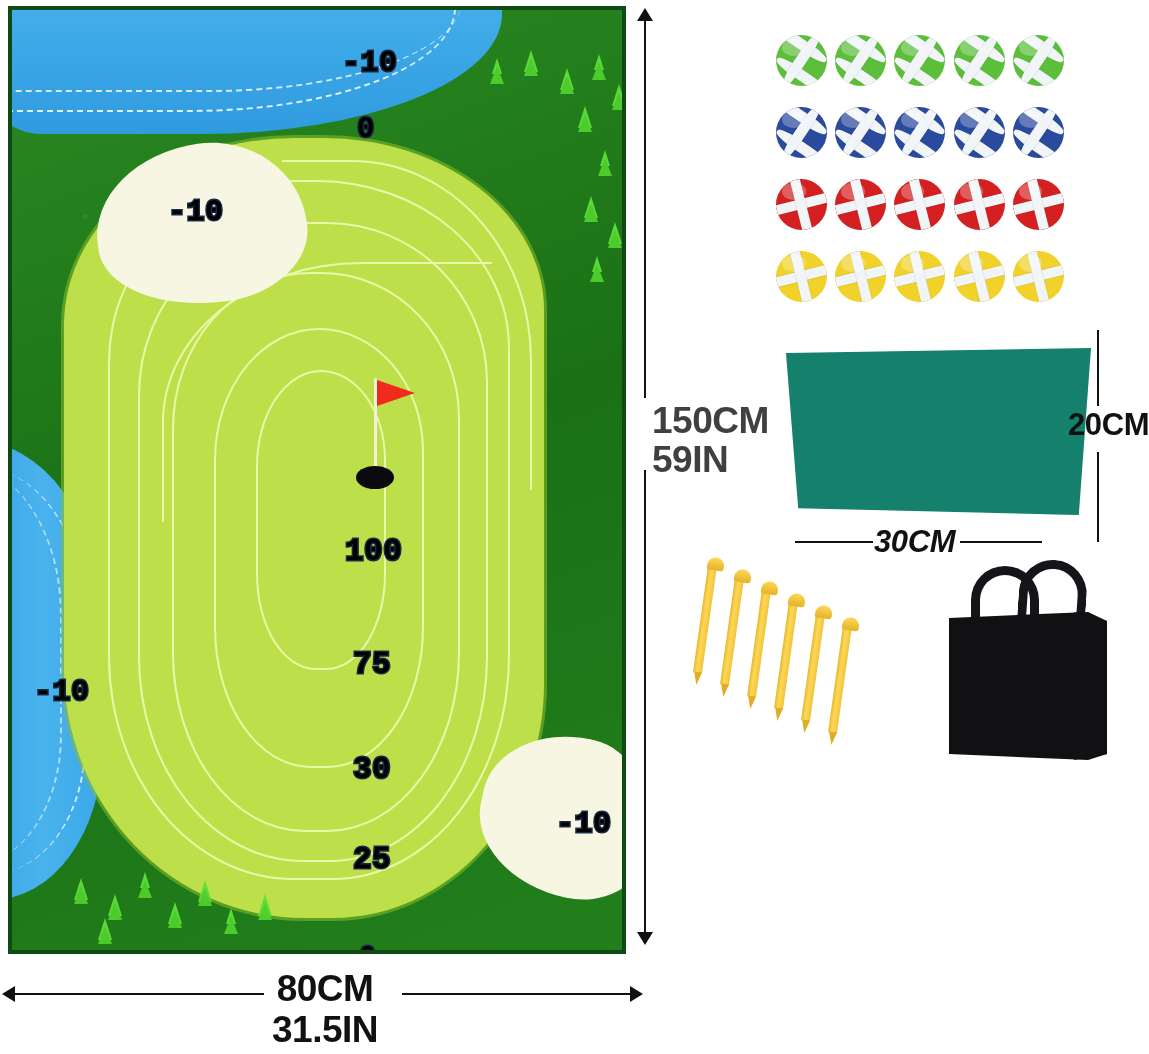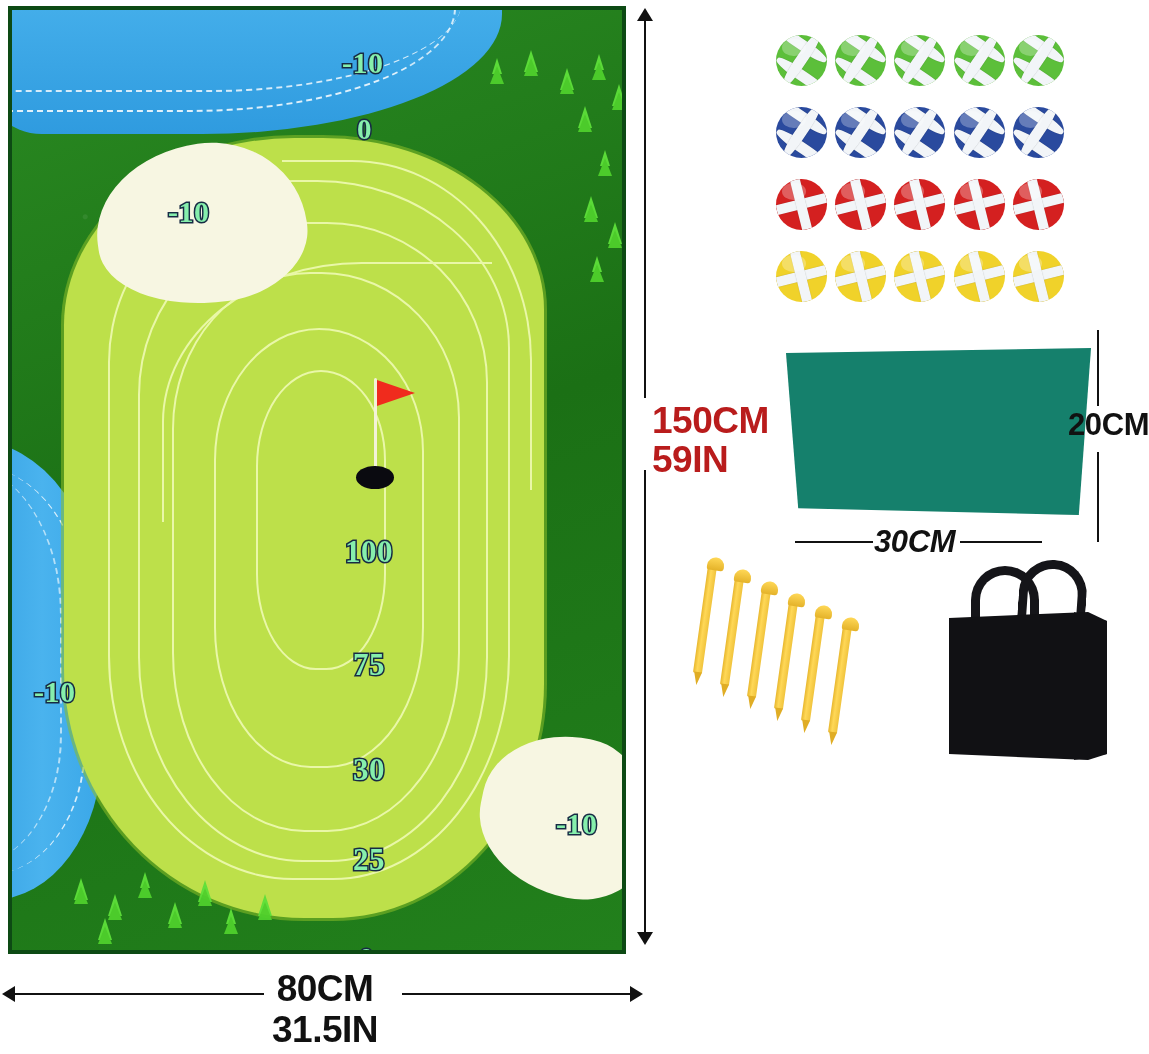--- a/index.html
+++ b/index.html
@@ -164,43 +164,43 @@
   #hole {
     position: absolute; left: 344px; top: 456px;
     width: 38px; height: 23px;
     background: #0a0a10;
     border-radius: 50%;
   }
 
   
   .score {
     position: absolute;
-    font-family: Liberation Serif, serif;
+    font-family: Liberation Mono, monospace;
     font-weight: 700;
-    color: #86efac;
+    color: #000000;
     -webkit-text-stroke: 3px #172a44;
     paint-order: stroke fill;
     letter-spacing: .5px;
     white-space: nowrap;
   }
 
   
   .dimline { position: absolute; background: #111; }
   #dim-v-line-top   { left: 644px; top: 18px;  width: 2px; height: 380px; }
   #dim-v-line-bot   { left: 644px; top: 470px; width: 2px; height: 472px; }
   .arrowhead {
     position: absolute; width: 0; height: 0;
     border-left: 8px solid transparent; border-right: 8px solid transparent;
   }
   #dim-v-arrow-top { left: 637px; top: 8px;  border-bottom: 13px solid #111; }
   #dim-v-arrow-bot { left: 637px; top: 932px; border-top: 13px solid #111; }
 
   #dim-v-label {
     position: absolute; left: 652px; top: 402px;
-    font-size: 37px; font-weight: 700; color: #b91c1c;
+    font-size: 37px; font-weight: 700; color: #404040;
     line-height: 1.05; letter-spacing: -.5px;
   }
 
   #dim-h-line-left  { left: 12px;  top: 993px; width: 252px; height: 2px; }
   #dim-h-line-right { left: 402px; top: 993px; width: 230px; height: 2px; }
   #dim-h-arrow-left {
     position:absolute; left: 2px; top: 986px; width:0; height:0;
     border-top: 8px solid transparent; border-bottom: 8px solid transparent;
     border-right: 13px solid #111;
   }

